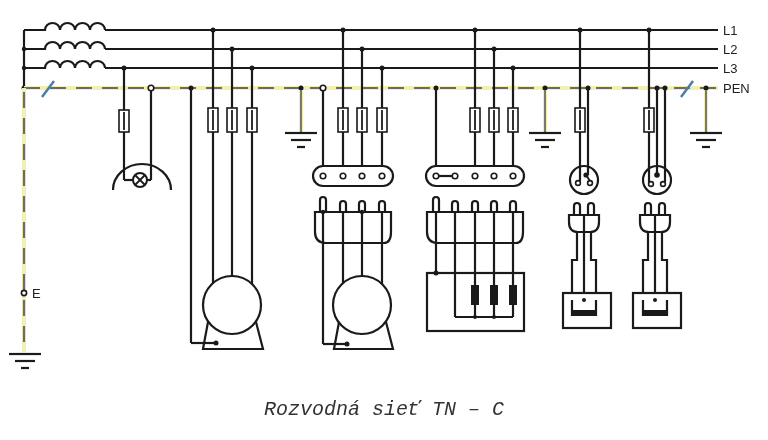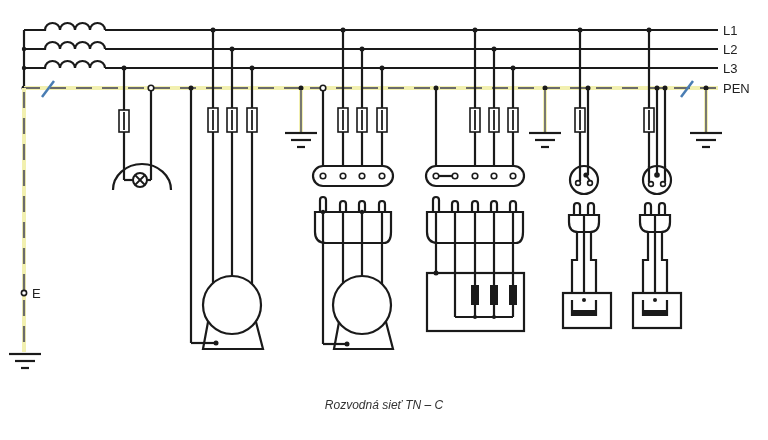--- a/index.html
+++ b/index.html
@@ -6,21 +6,21 @@
   body { width: 768px; height: 440px; position: relative; overflow: hidden; font-family: "Liberation Sans", sans-serif; }
   #schematic { position: absolute; left: 0; top: 0; }
   .wire { stroke: #1a1a1a; stroke-width: 2.2; fill: none; }
   .thin { stroke: #1a1a1a; stroke-width: 1.8; fill: none; }
   .pen-bg { stroke: #f2f0b0; stroke-width: 4; fill: none; }
   .pen-dash { stroke: #6b6b6b; stroke-width: 2.2; fill: none; stroke-dasharray: 16 10; }
   .dot { fill: #1a1a1a; }
   .hollow { fill: #ffffff; stroke: #1a1a1a; stroke-width: 1.6; }
   .label { font-family: "Liberation Sans", sans-serif; font-size: 13px; fill: #222; }
   .caption { position: absolute; left: 0; width: 768px; top: 398px; text-align: center;
-             font-family: Liberation Sans, sans-serif; font-style: italic; font-size: 12px; color: #333; }
+             font-family: Liberation Mono, monospace; font-style: italic; font-size: 20px; color: #333; }
   .fuse { fill: #fff; stroke: #1a1a1a; stroke-width: 1.6; }
   .slash { stroke: #4a7db3; stroke-width: 2.5; }
   .res { fill: #1a1a1a; }
 </style>
 </head>
 <body>
 
 <svg id="schematic" width="768" height="400" viewBox="0 0 768 400" xmlns="http://www.w3.org/2000/svg">
 
   <g>

